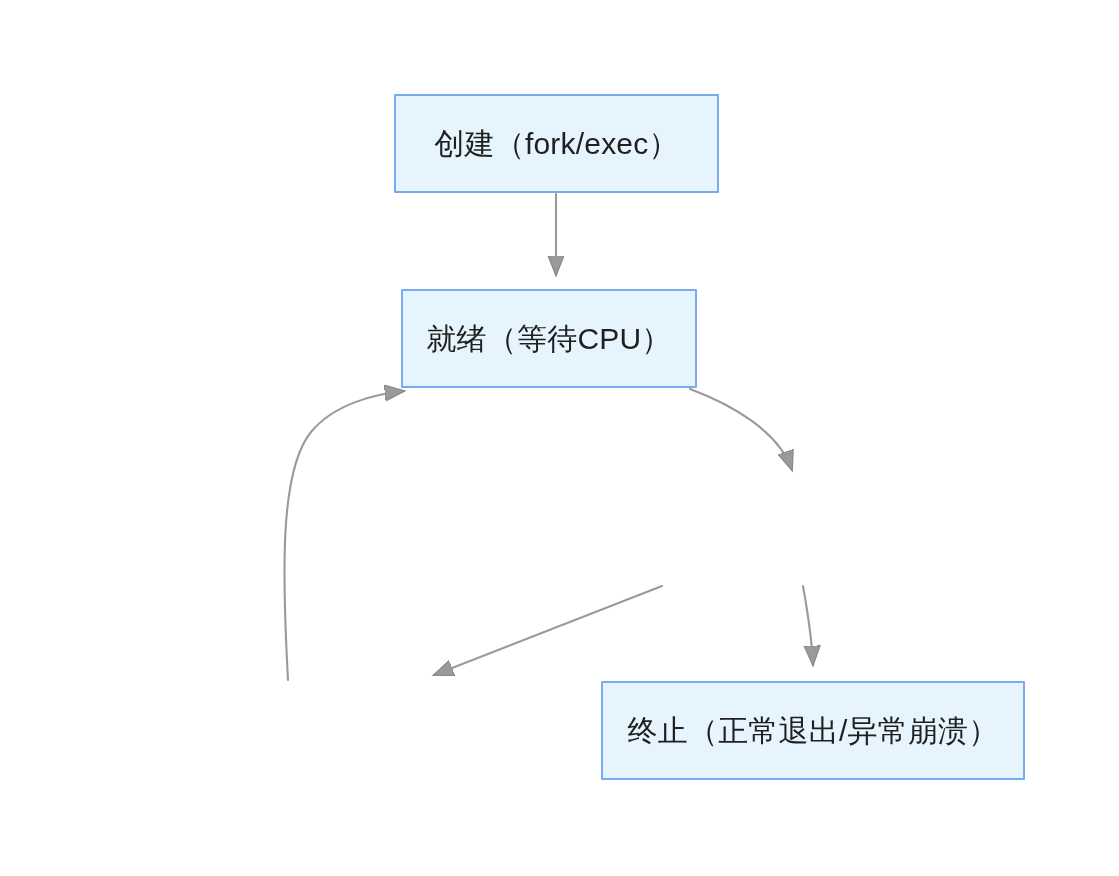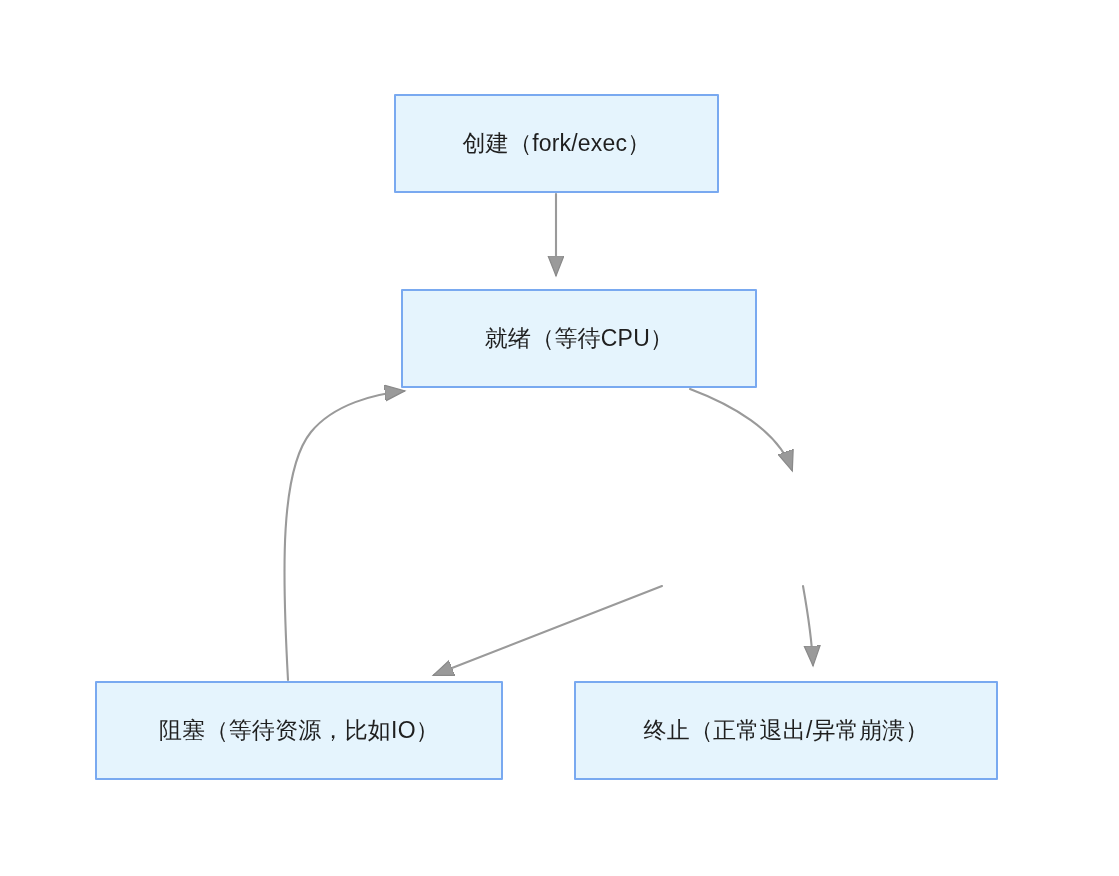--- a/index.html
+++ b/index.html
@@ -32,21 +32,21 @@
     background: #e5f4fd;
     border: 2px solid #79a9f0;
     border-radius: 1px;
     display: flex;
     align-items: center;
     justify-content: center;
     text-align: center;
   }
   .node-label {
     font-family: "Liberation Sans", "DejaVu Sans", sans-serif;
-    font-size: 23px;
+    font-size: 30px;
     line-height: 1.25;
     color: #1f1f1f;
     letter-spacing: 0.2px;
     white-space: nowrap;
   }
 </style>
 </head>
 <body>
 
 <div id="canvas">
@@ -68,26 +68,23 @@
       <path d="M 803,586 C 808,614 812,642 813,665" marker-end="url(#arrowhead)"></path>
 
       <path d="M 288,680 C 282,570 280,470 311,432 C 334,404 375,394 404,391" marker-end="url(#arrowhead)"></path>
     </g>
   </svg>
 
   <div class="node" style="left:394px; top:94px; width:325px; height:99px;">
     <span class="node-label">创建（fork/exec）</span>
   </div>
 
-  <div class="node" style="left:401px; top:289px; width:356px; height:99px;">
+  <div class="node" style="left:401px; top:289px; width:296px; height:99px;">
     <span class="node-label">就绪（等待CPU）</span>
   </div>
 
 
-  <div class="node" style="left:95px; top:681px; width:408px; height:99px;">
-    <span class="node-label">阻塞（等待资源，比如IO）</span>
-  </div>
 
-  <div class="node" style="left:574px; top:681px; width:424px; height:99px;">
+  <div class="node" style="left:601px; top:681px; width:424px; height:99px;">
     <span class="node-label">终止（正常退出/异常崩溃）</span>
   </div>
 
 </div>
 
 </body></html>

